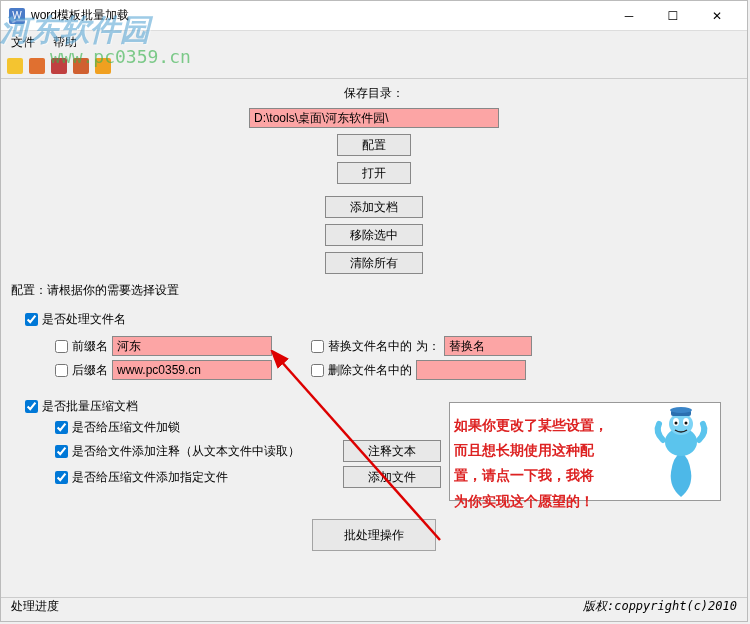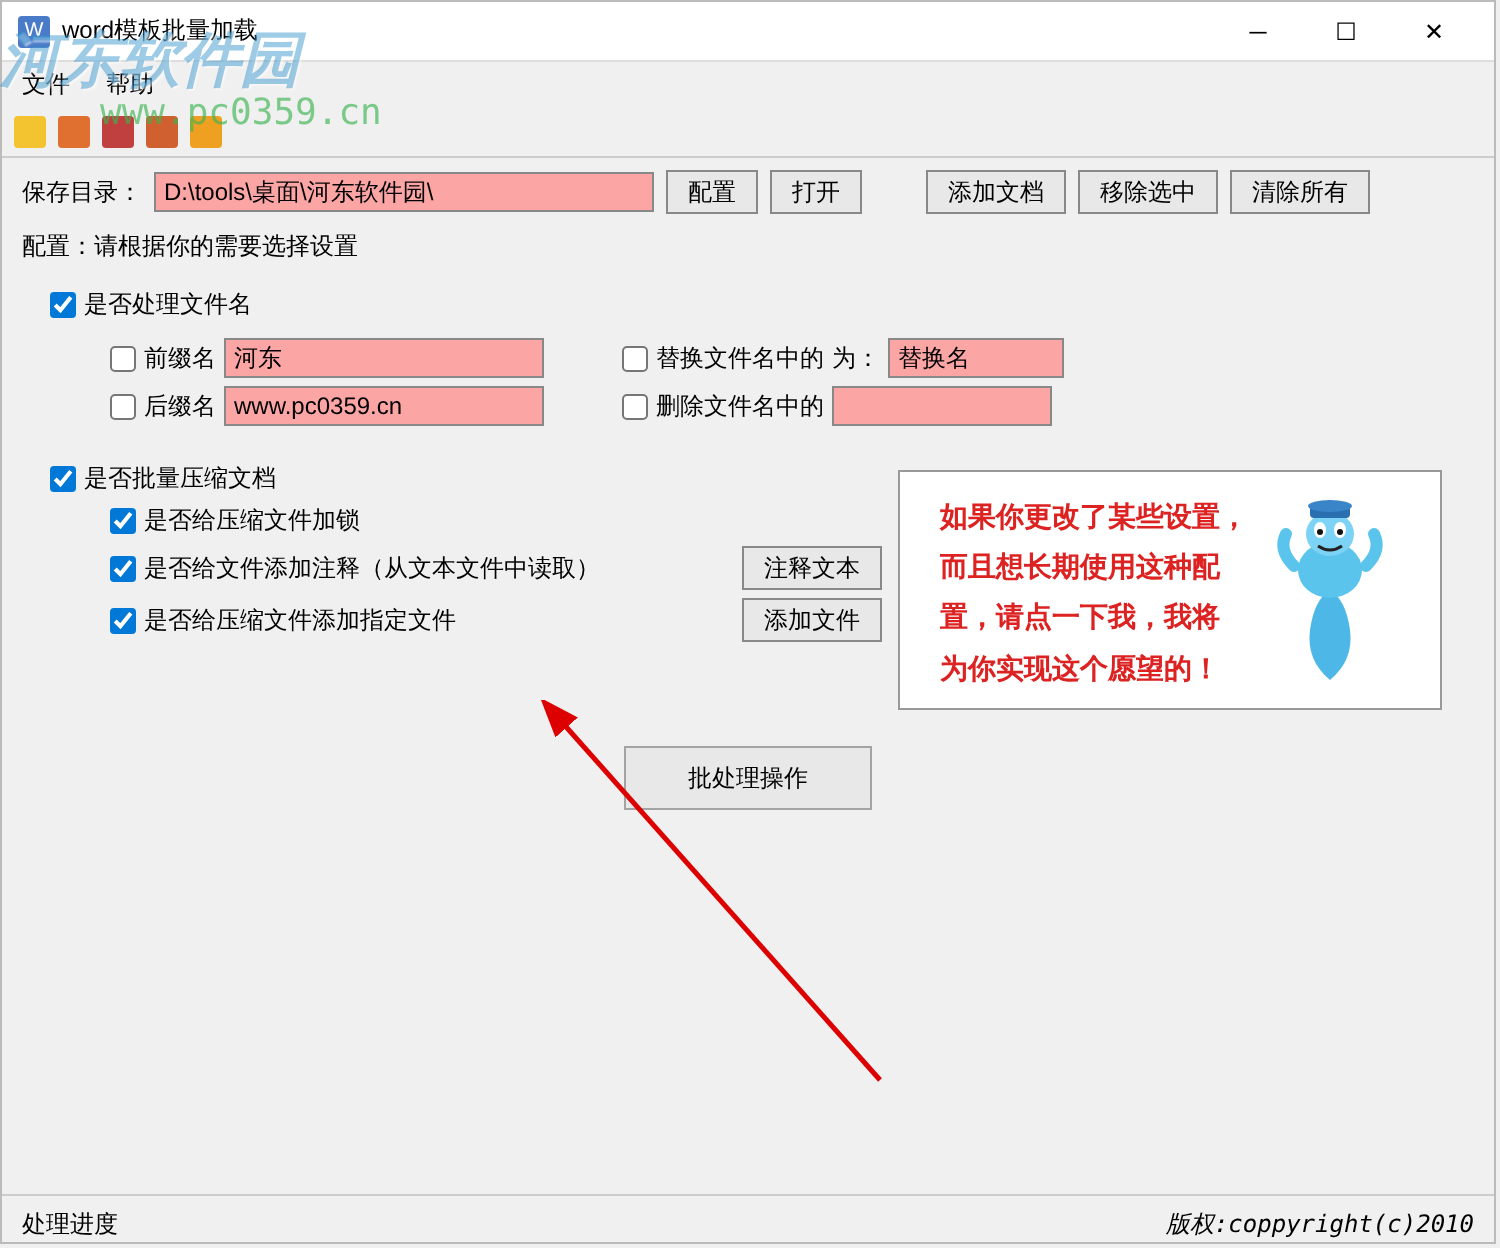--- a/index.html
+++ b/index.html
@@ -9,38 +9,38 @@
 .titlebar-icon { width: 16px; height: 16px; background: #4a7bc8; border-radius: 2px; margin-right: 6px; display: flex; align-items: center; justify-content: center; color: #fff; font-size: 10px; }
 .titlebar-text { flex: 1; font-size: 12px; }
 .win-ctrl { width: 44px; height: 28px; display: flex; align-items: center; justify-content: center; cursor: pointer; }
 .menubar { height: 22px; background: #f0f0f0; display: flex; align-items: center; padding: 0 4px; gap: 6px; font-size: 12px; }
 .menu-item { padding: 1px 6px; cursor: pointer; }
 .toolbar { height: 26px; background: #f0f0f0; display: flex; align-items: center; padding: 0 6px; gap: 6px; border-bottom: 1px solid #ccc; }
 .tb-icon { width: 16px; height: 16px; border-radius: 2px; cursor: pointer; }
 .listbox { margin: 4px 8px; border: 1px solid #888; background: #fff; height: 128px; }
 .list-row { display: flex; align-items: center; height: 18px; background: #0078d7; color: #fff; padding-left: 2px; }
 .list-row input[type=checkbox] { margin-right: 4px; width: 12px; height: 12px; }
-.form-row { display: flex; align-items: center; padding: 6px 10px; gap: 6px; }
+.form-row { display: flex; align-items: center; padding: 6px 10px; gap: 6px; flex-direction: column; }
 .label { white-space: nowrap; }
 .textbox { border: 1px solid #888; background: #fca5a5; height: 20px; padding: 1px 4px; font-size: 12px; font-family: inherit; }
-.btn { border: 1px solid #888; background: #e8e8e8; height: 22px; padding: 0 10px; font-size: 12px; cursor: pointer; font-family: inherit; }
+.btn { border: 1px solid #888; background: #e8e8e8; height: 22px; padding: 0 24px; font-size: 12px; cursor: pointer; font-family: inherit; }
 .config-area { padding: 2px 10px; }
 .cb-row { display: flex; align-items: center; gap: 4px; margin: 4px 0; }
 .cb-row input[type=checkbox] { accent-color: #0078d7; }
 .cb-indent { margin-left: 30px; }
 select { border: 1px solid #888; background: #fff; height: 20px; font-size: 12px; font-family: inherit; }
 .two-col { display: flex; }
 .col-left { flex: 0 0 300px; }
 .col-right { flex: 1; }
-.tip-box { border: 1px solid #999; background: #fff; margin: 8px 16px 4px 8px; padding: 10px 20px; position: relative; height: 120px; display: flex; }
+.tip-box { border: 1px solid #999; background: #fff; margin: 8px 16px 4px 8px; padding: 10px 4px; position: relative; height: 99px; display: flex; }
 .tip-text { color: #d22; font-weight: bold; font-size: 14px; line-height: 1.8; flex: 1; }
 .genie { width: 70px; display: flex; align-items: center; justify-content: center; }
 .genie-svg { width: 64px; height: 100px; }
 .big-btn { width: 124px; height: 32px; border: 1px solid #a3a3a3; background: #e8e8e8; font-size: 12px; cursor: pointer; font-family: inherit; }
-.footer { border-top: 1px solid #ccc; height: 24px; display: flex; align-items: flex-end; padding: 0 10px; font-size: 12px; gap: 12px; }
+.footer { border-top: 1px solid #ccc; height: 24px; display: flex; align-items: flex-start; padding: 0 10px; font-size: 12px; gap: 12px; }
 .footer-right { margin-left: auto; font-family: monospace; font-style: italic; }
 .watermark { position: absolute; top: 10px; left: 0; font-size: 30px; font-style: italic; color: rgba(40,140,200,0.45); font-weight: bold; font-family: "SimHei"; pointer-events: none; text-shadow: 1px 1px 1px rgba(255,255,255,0.5); }
 .wm-url { position: absolute; top: 46px; left: 50px; font-size: 18px; color: rgba(60,180,80,0.65); font-family: monospace; pointer-events: none; }
 .arrow-overlay { position: absolute; pointer-events: none; }
 </style>
 </head>
 <body>
 
 <div class="window">
   <div class="titlebar">

